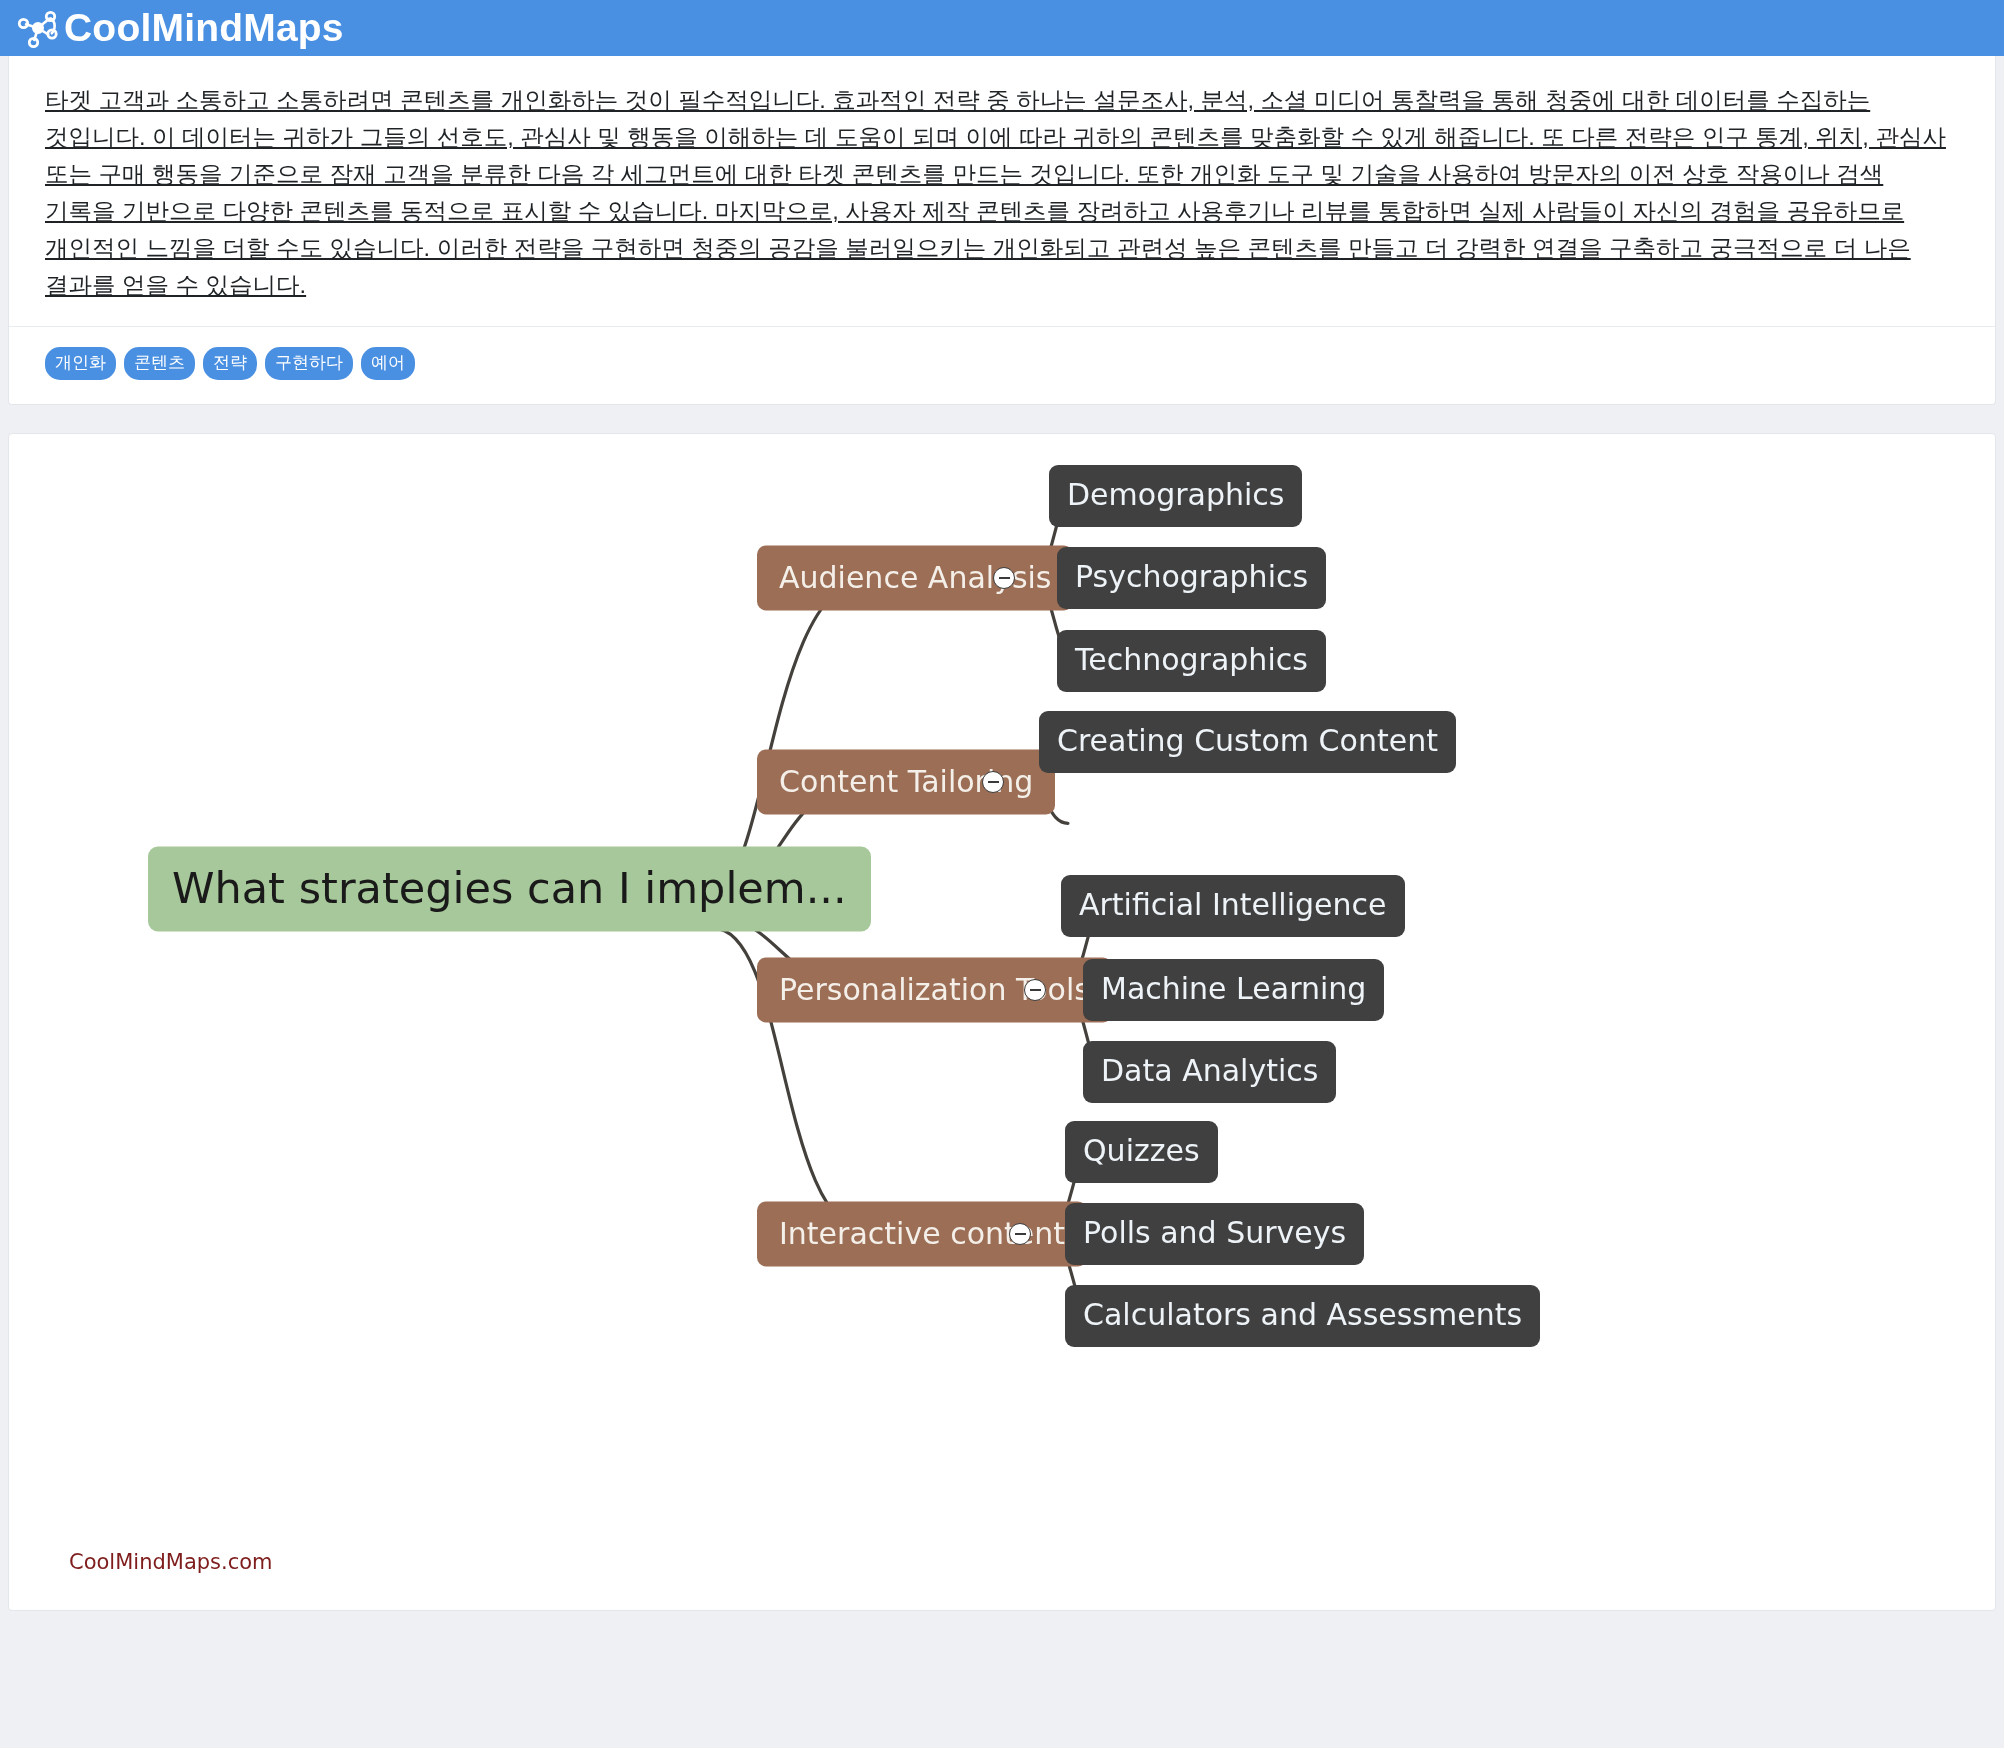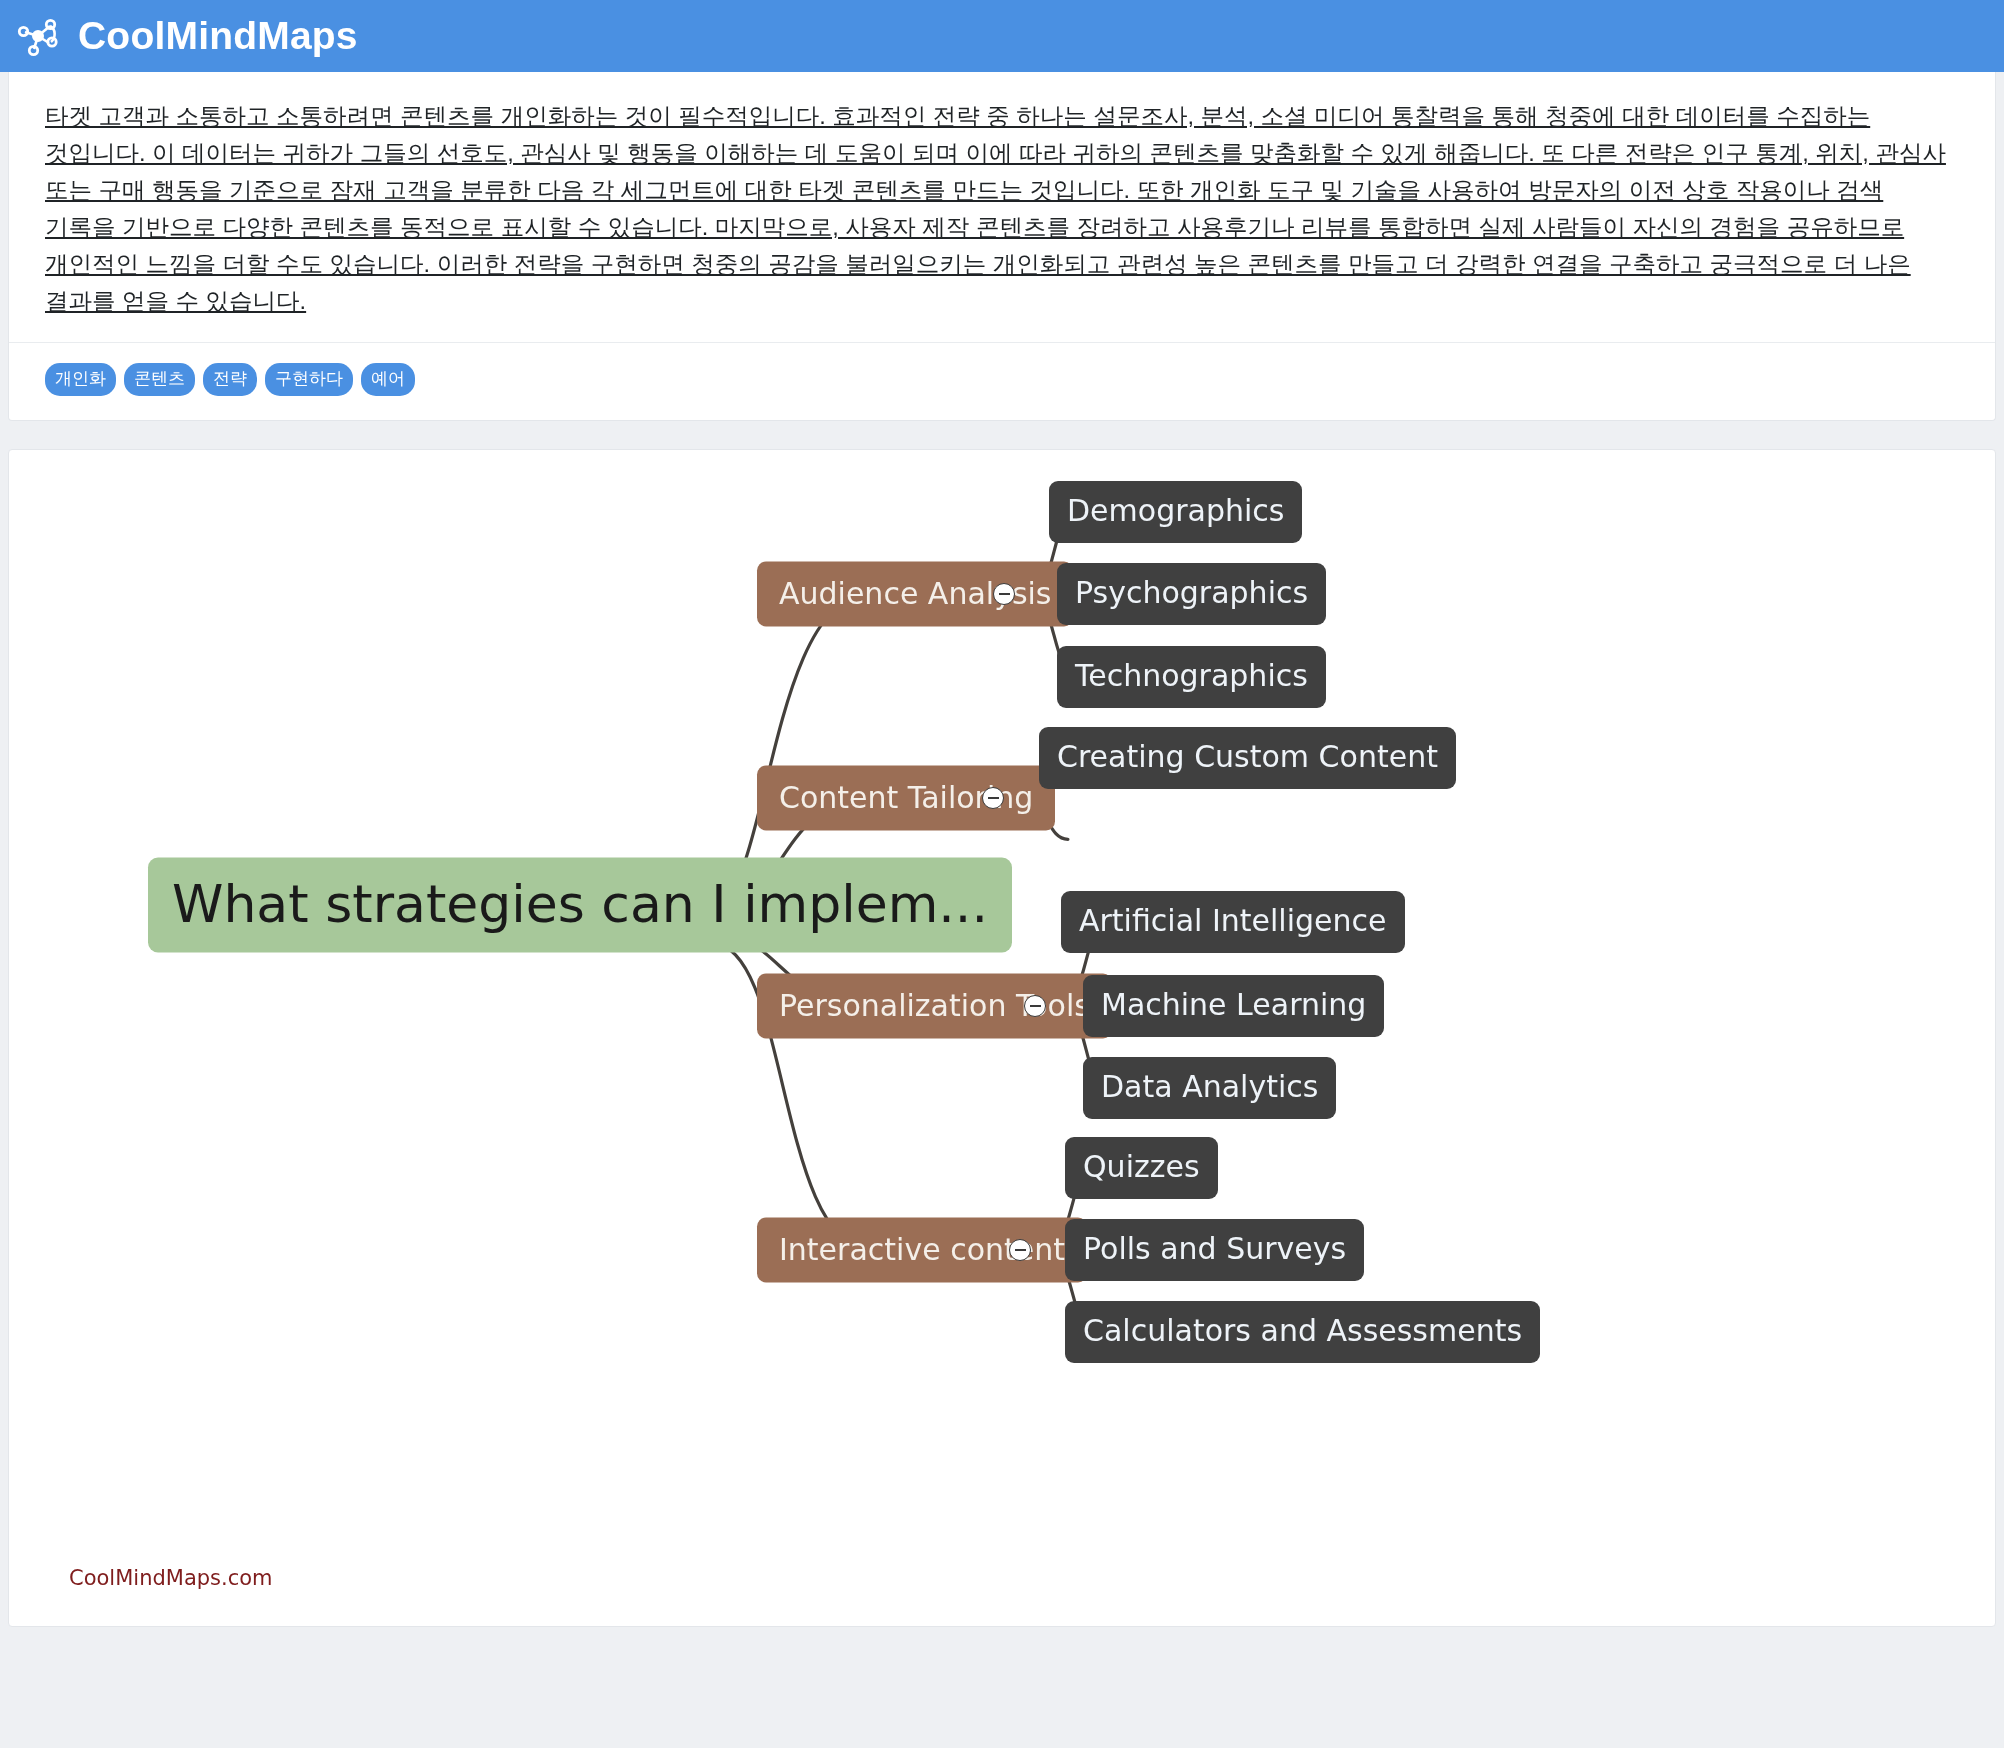--- a/index.html
+++ b/index.html
@@ -12,26 +12,25 @@
   }
   body {
     width: 2004px;
     min-height: 1748px;
     position: relative;
     overflow: hidden;
   }
 
   
   .app-header {
-    height: 72px;
+    height: 56px;
     background: #4a90e2;
     display: flex;
     align-items: center;
     padding: 0 14px;
-    gap: 14px;
   }
   .brand-icon { width: 50px; height: 50px; display: block; flex: 0 0 auto; }
   .brand-title {
     color: #ffffff;
     font-size: 39px;
     font-weight: bold;
     letter-spacing: 0.2px;
     white-space: nowrap;
   }
 
@@ -100,21 +99,21 @@
     border-radius: 9px;
     display: flex;
     align-items: center;
     justify-content: center;
     white-space: nowrap;
     font-family: "DejaVu Sans", "Liberation Sans", sans-serif;
   }
   .node-root {
     background: #a7c89a;
     color: #1a1a1a;
-    font-size: 52px;
+    font-size: 43px;
     padding: 16px 24px 19px 24px;
     border-radius: 10px;
   }
   .node-branch {
     background: #9b6e55;
     color: #f4efe9;
     font-size: 30px;
     padding: 14px 22px 16px 22px;
   }
   .node-leaf {

